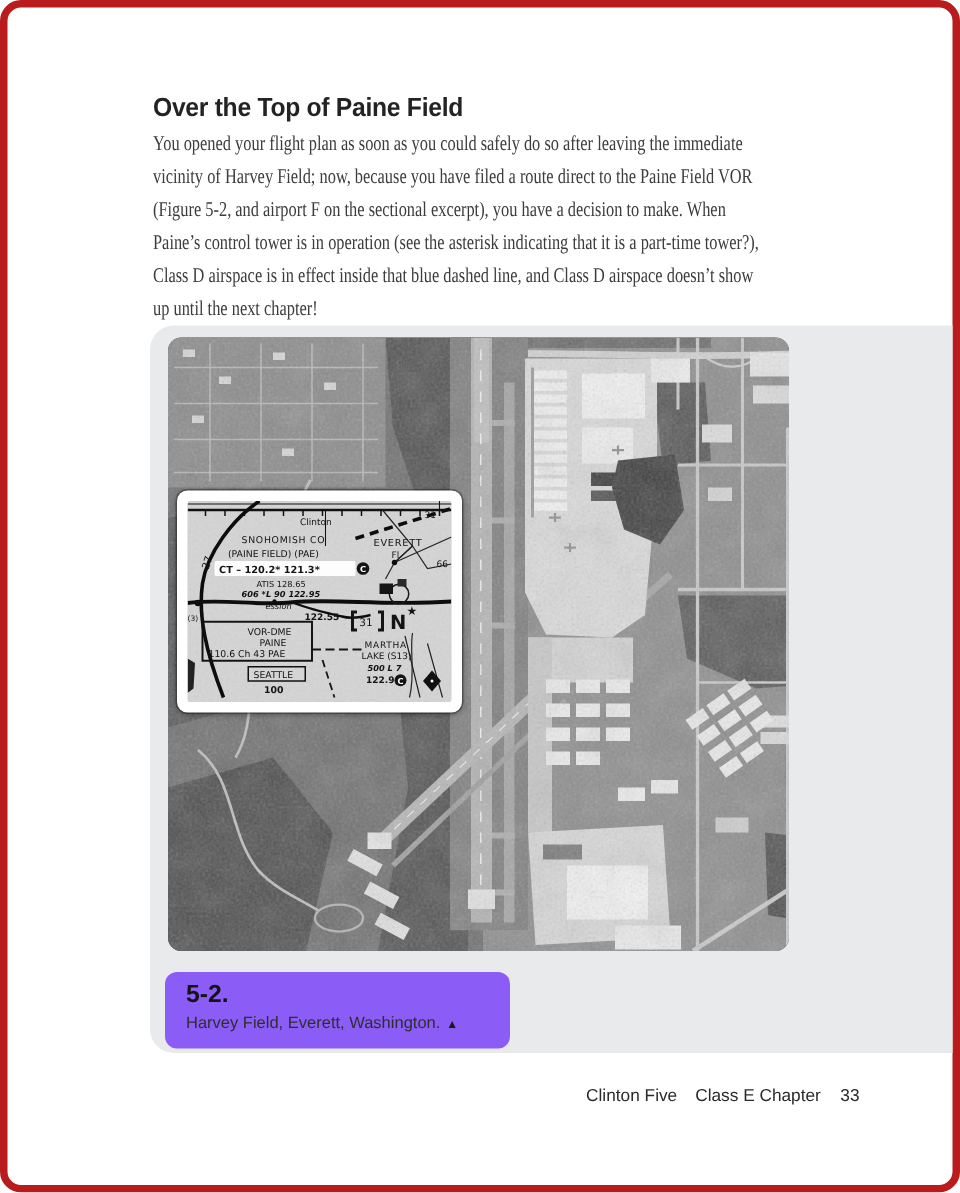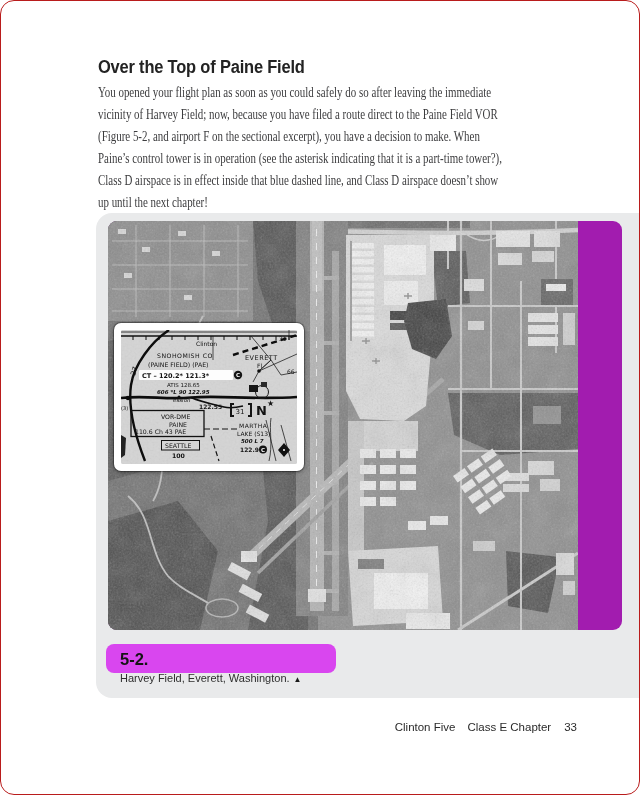--- a/index.html
+++ b/index.html
@@ -1,31 +1,31 @@
 <!DOCTYPE html>
 <html><head>
 <meta charset="utf-8">
 <style>
   html,body{margin:0;padding:0;background:#ffffff;}
   .page{position:relative;width:640px;height:795px;box-sizing:border-box;
-        background:#ffffff;border:1px solid #b91c1c;border-radius:14px;overflow:hidden;
+        background:#ffffff;border:5px solid #b91c1c;border-radius:14px;overflow:hidden;
         font-family:"Liberation Sans",sans-serif;}
   .heading{position:absolute;left:97px;top:56px;font:bold 17.5px/1.2 "Liberation Sans",sans-serif;
            color:#232323;letter-spacing:-.2px;transform:scaleX(.94);transform-origin:0 0;white-space:nowrap;}
   .bodytext{position:absolute;left:97px;top:81px;transform:scaleX(.78);transform-origin:0 0;}
   .bodyline{white-space:nowrap;font:14px/22px "Liberation Serif",serif;color:#3c3c3e;}
   .panel{position:absolute;left:95px;top:212px;width:545px;height:485px;
          background:#e9eaeb;border-radius:16px 0 0 16px;}
-  .photo{position:absolute;left:12px;top:8px;width:514px;height:409px;border-radius:9px;
-         overflow:hidden;background:#a21caf;}
+  .photo{position:absolute;left:12px;top:8px;width:414px;height:409px;border-radius:9px;
+         overflow:hidden;background:#0369a1;}
   .inset{position:absolute;left:6px;top:102px;width:190px;height:148px;background:#ffffff;
          border-radius:7px;box-shadow:0 0 0 1px rgba(0,0,0,.28),0 1px 4px rgba(0,0,0,.45);}
   .insetmap{position:absolute;left:7px;top:7px;width:176px;height:134px;background:#d5d5d5;
             border-radius:2px;overflow:hidden;}
-  .caption{position:absolute;left:10px;top:431px;width:230px;height:29px;background:#d946ef;
+  .caption{position:absolute;left:10px;top:431px;width:230px;height:51px;background:#8b5cf6;
            border-radius:8px;padding:7px 0 0 14px;box-sizing:border-box;}
   .capnum{font:bold 16.5px/1 "Liberation Sans",sans-serif;color:#141414;}
   .capline{margin-top:4px;font:11px/1.2 "Liberation Sans",sans-serif;color:#2e2e2e;white-space:nowrap;}
   .capline .tri{font-size:8px;color:#1a1a1a;margin-left:4px;}
   .footer{position:absolute;right:62px;top:721px;font:11.5px/1 "Liberation Sans",sans-serif;
           color:#2a2a2a;white-space:nowrap;}
   .footer .b{font-weight:normal;}
   .footer .gap1{display:inline-block;width:12px;}
   .footer .gap2{display:inline-block;width:13px;}
   

